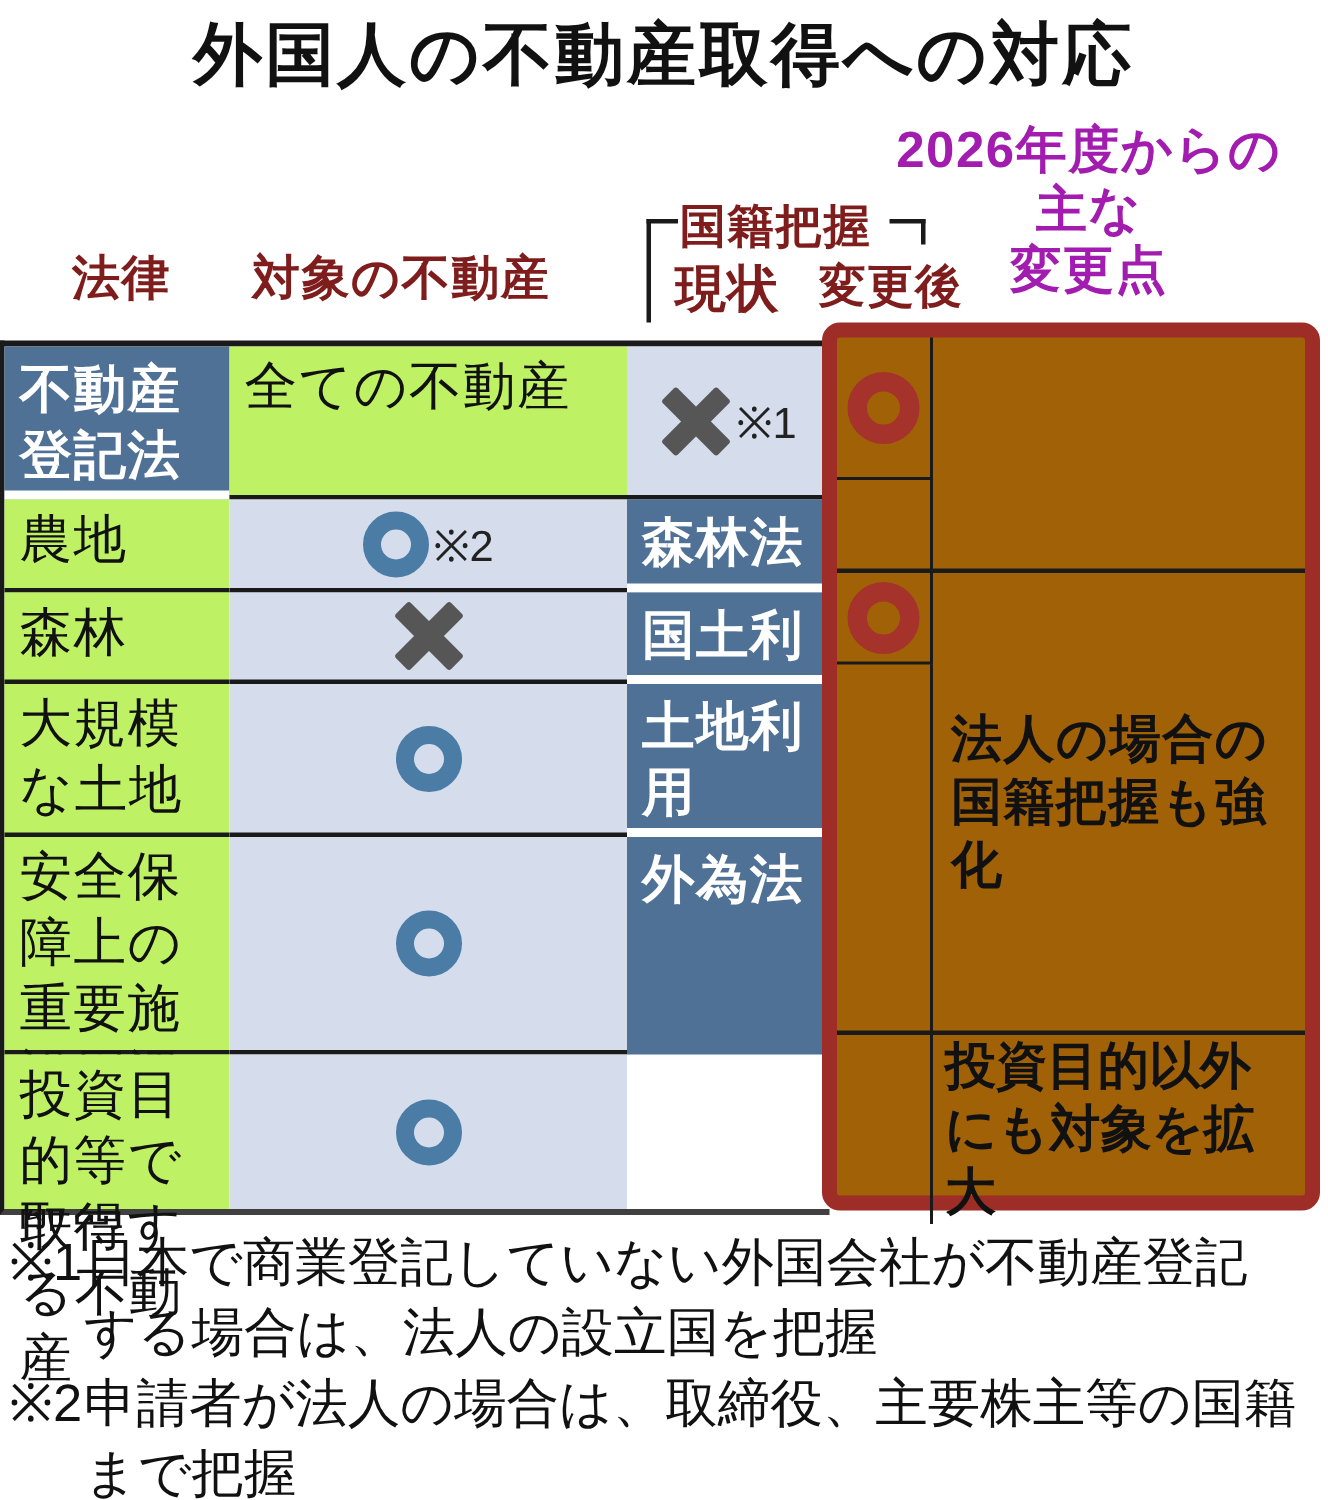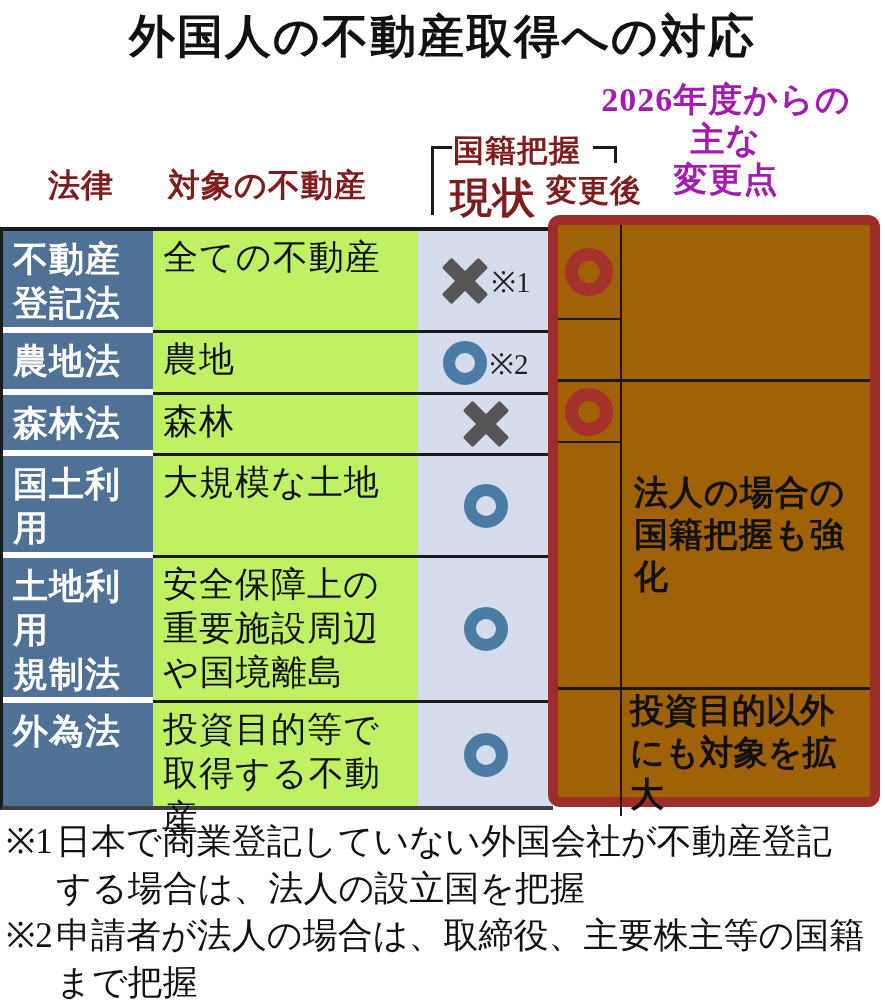--- a/index.html
+++ b/index.html
@@ -1,35 +1,35 @@
 <!DOCTYPE html>
 <html><head>
 <meta charset="utf-8">
 <style>
   * { margin:0; padding:0; box-sizing:border-box; }
   body { background:#fff; }
   .page {
     position:relative; width:885px; height:1000px; background:#ffffff;
-    overflow:hidden; font-family:Liberation Serif, serif; color:#111;
+    overflow:hidden; font-family:Liberation Sans, sans-serif; color:#111;
   }
   .title {
     position:absolute; top:6px; left:0; width:885px; text-align:center;
     font-size:46px; font-weight:800; letter-spacing:2px; color:#111;
   }
   
   .changes-head {
     position:absolute; left:575px; top:80px; width:302px; text-align:center;
     color:#a21caf; font-weight:800; font-size:34px; line-height:40px; letter-spacing:1px;
   }
   
   .h { position:absolute; font-size:32px; font-weight:600; color:#7f1d1d; letter-spacing:1px; }
   .h-law { left:48px; top:164px; }
   .h-prop { left:168px; top:164px; }
   .h-nat { left:453px; top:130px; font-size:31px; }
-  .h-cur { left:450px; top:170px; font-size:42px; }
+  .h-cur { left:450px; top:170px; font-size:34px; }
   .h-aft { left:546px; top:170px; font-size:31px; }
   .bracket-left {
     position:absolute; left:431px; top:146px; width:21px; height:69px;
     border-top:3px solid #1a1a1a; border-left:3px solid #1a1a1a;
   }
   .bracket-right {
     position:absolute; left:593px; top:146px; width:24px; height:17px;
     border-top:3px solid #1a1a1a; border-right:3px solid #1a1a1a;
   }
   
@@ -123,21 +123,20 @@
   <div class="table">
 
     <div class="cell cell-law">不動産
 登記法</div>
     <div class="cell cell-prop">全ての不動産</div>
     <div class="cell-cur">
       <span class="mark-x"></span>
       <span class="note-ref">※1</span>
     </div>
 
-    <div class="cell cell-law">農地法</div>
     <div class="cell cell-prop">農地</div>
     <div class="cell-cur">
       <span class="mark-o"></span>
       <span class="note-ref">※2</span>
     </div>
 
     <div class="cell cell-law">森林法</div>
     <div class="cell cell-prop">森林</div>
     <div class="cell-cur">
       <span class="mark-x"></span>

